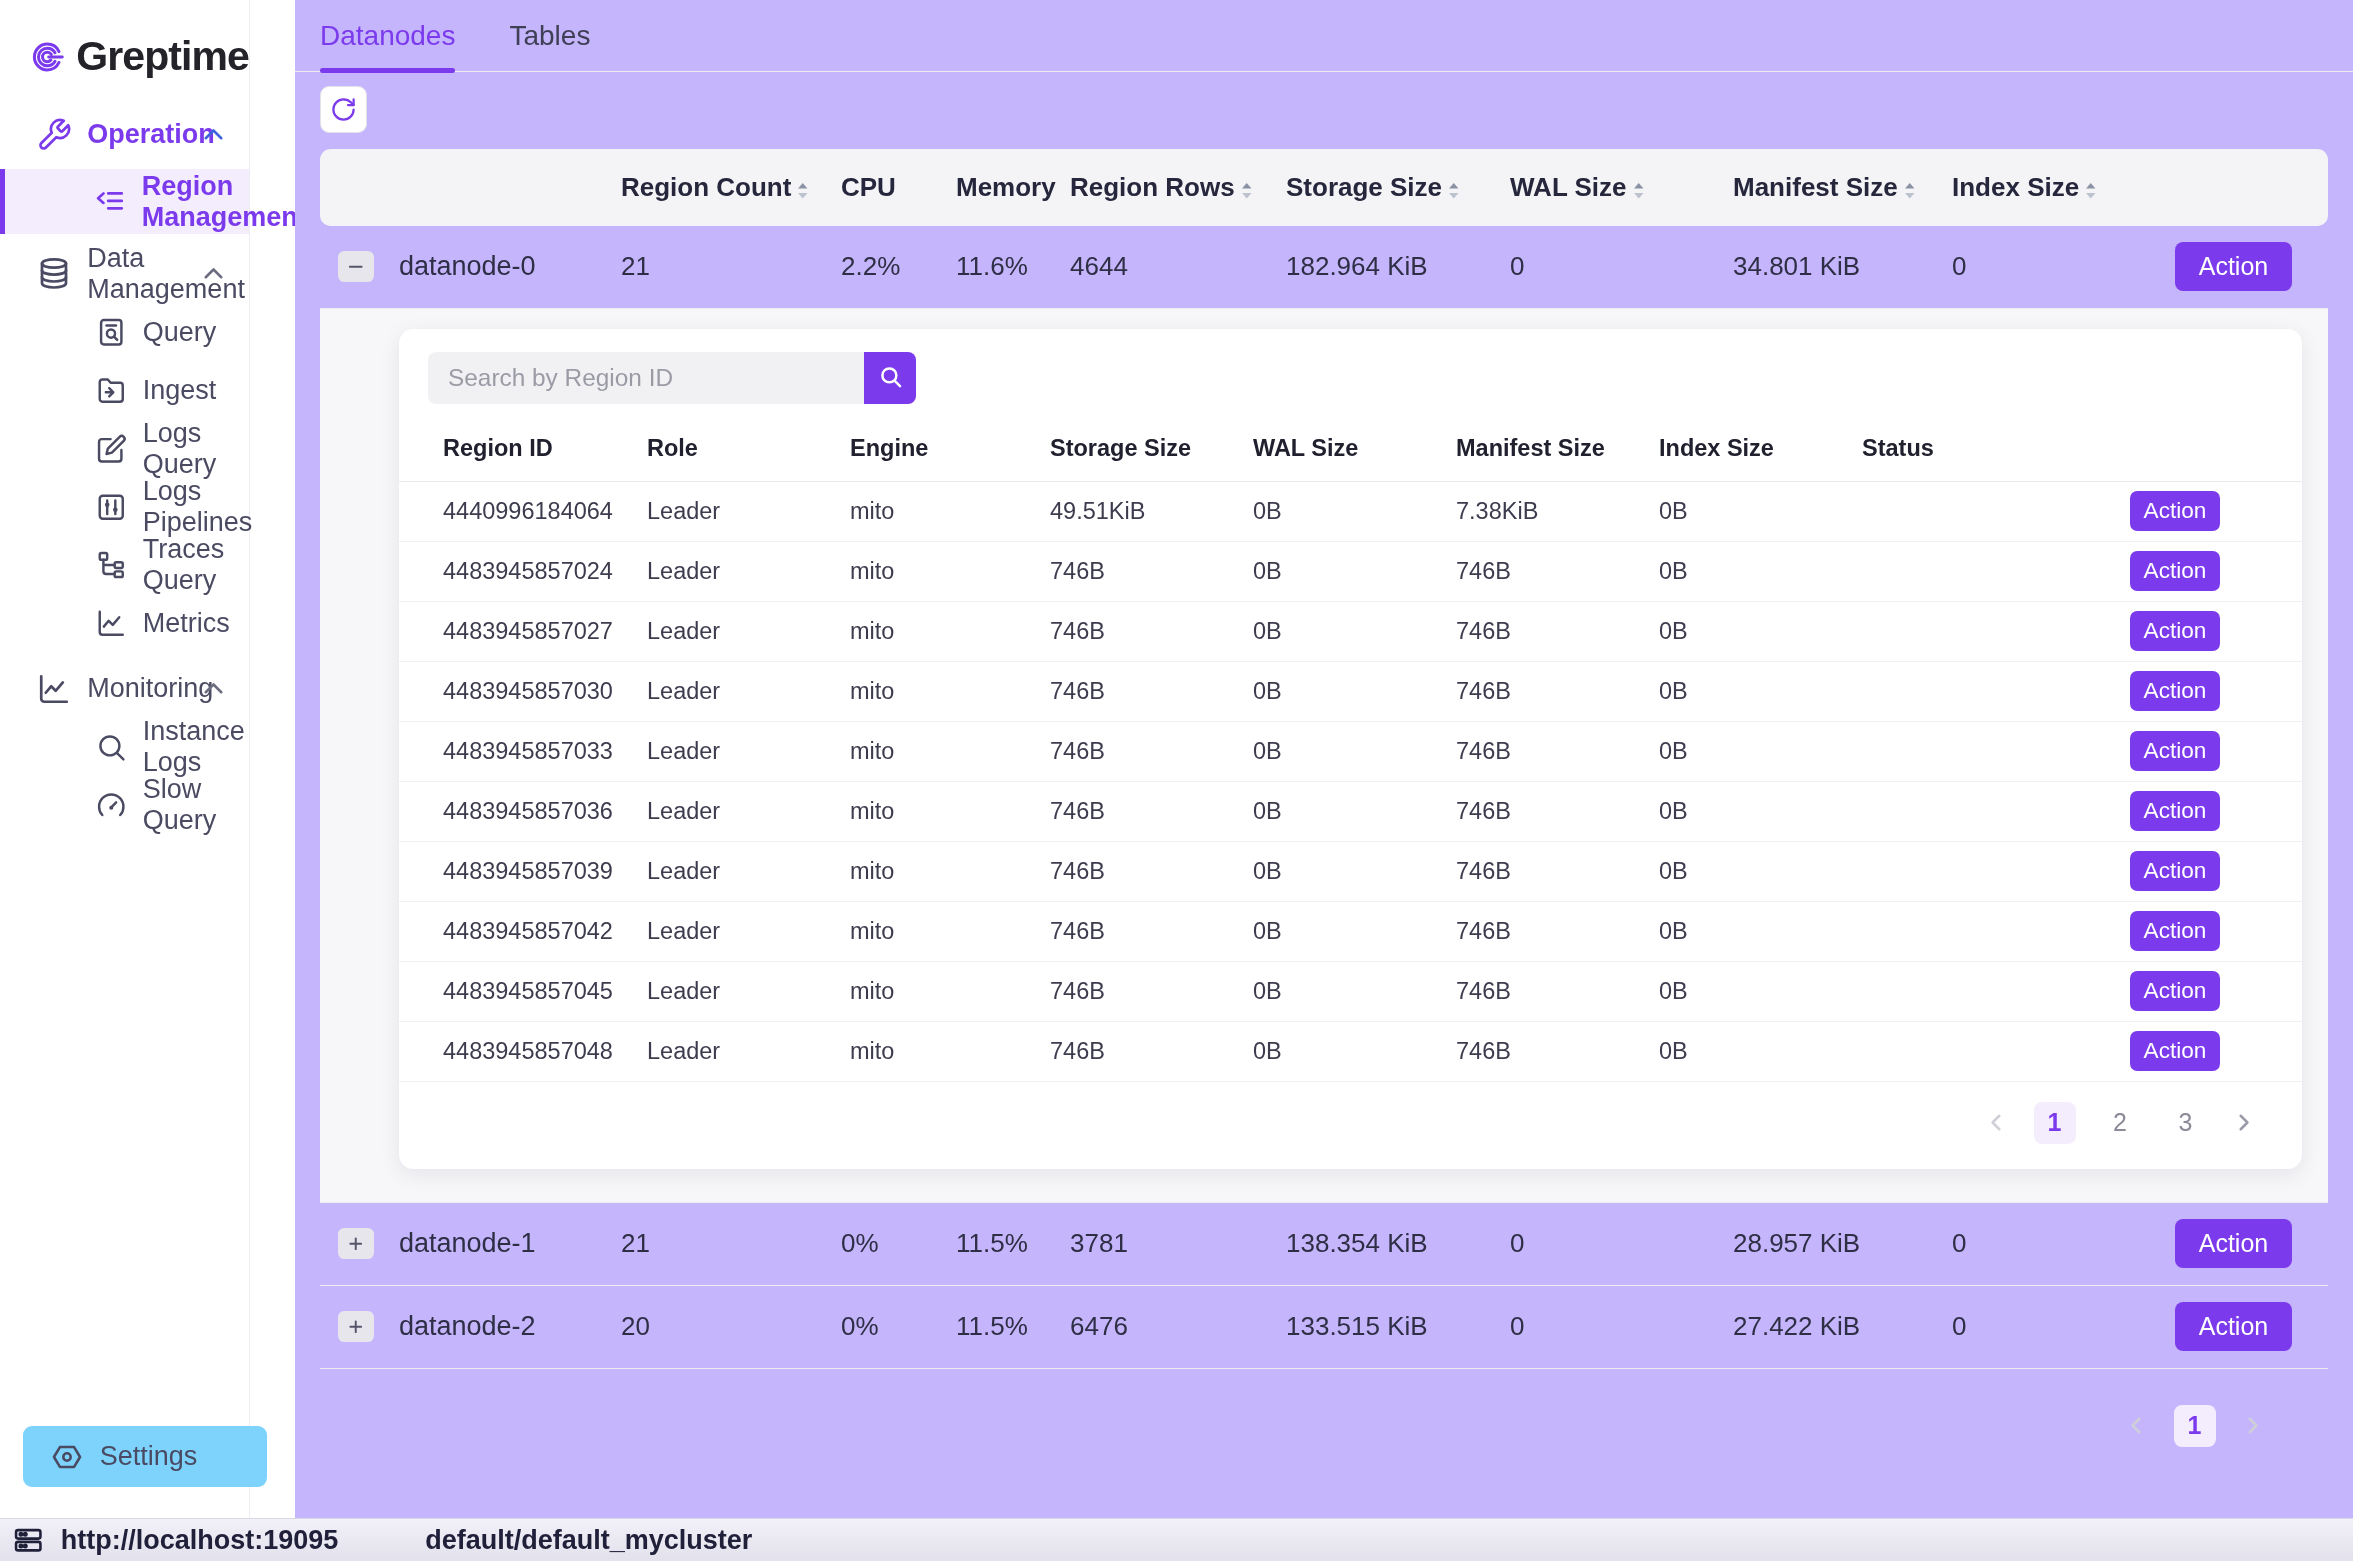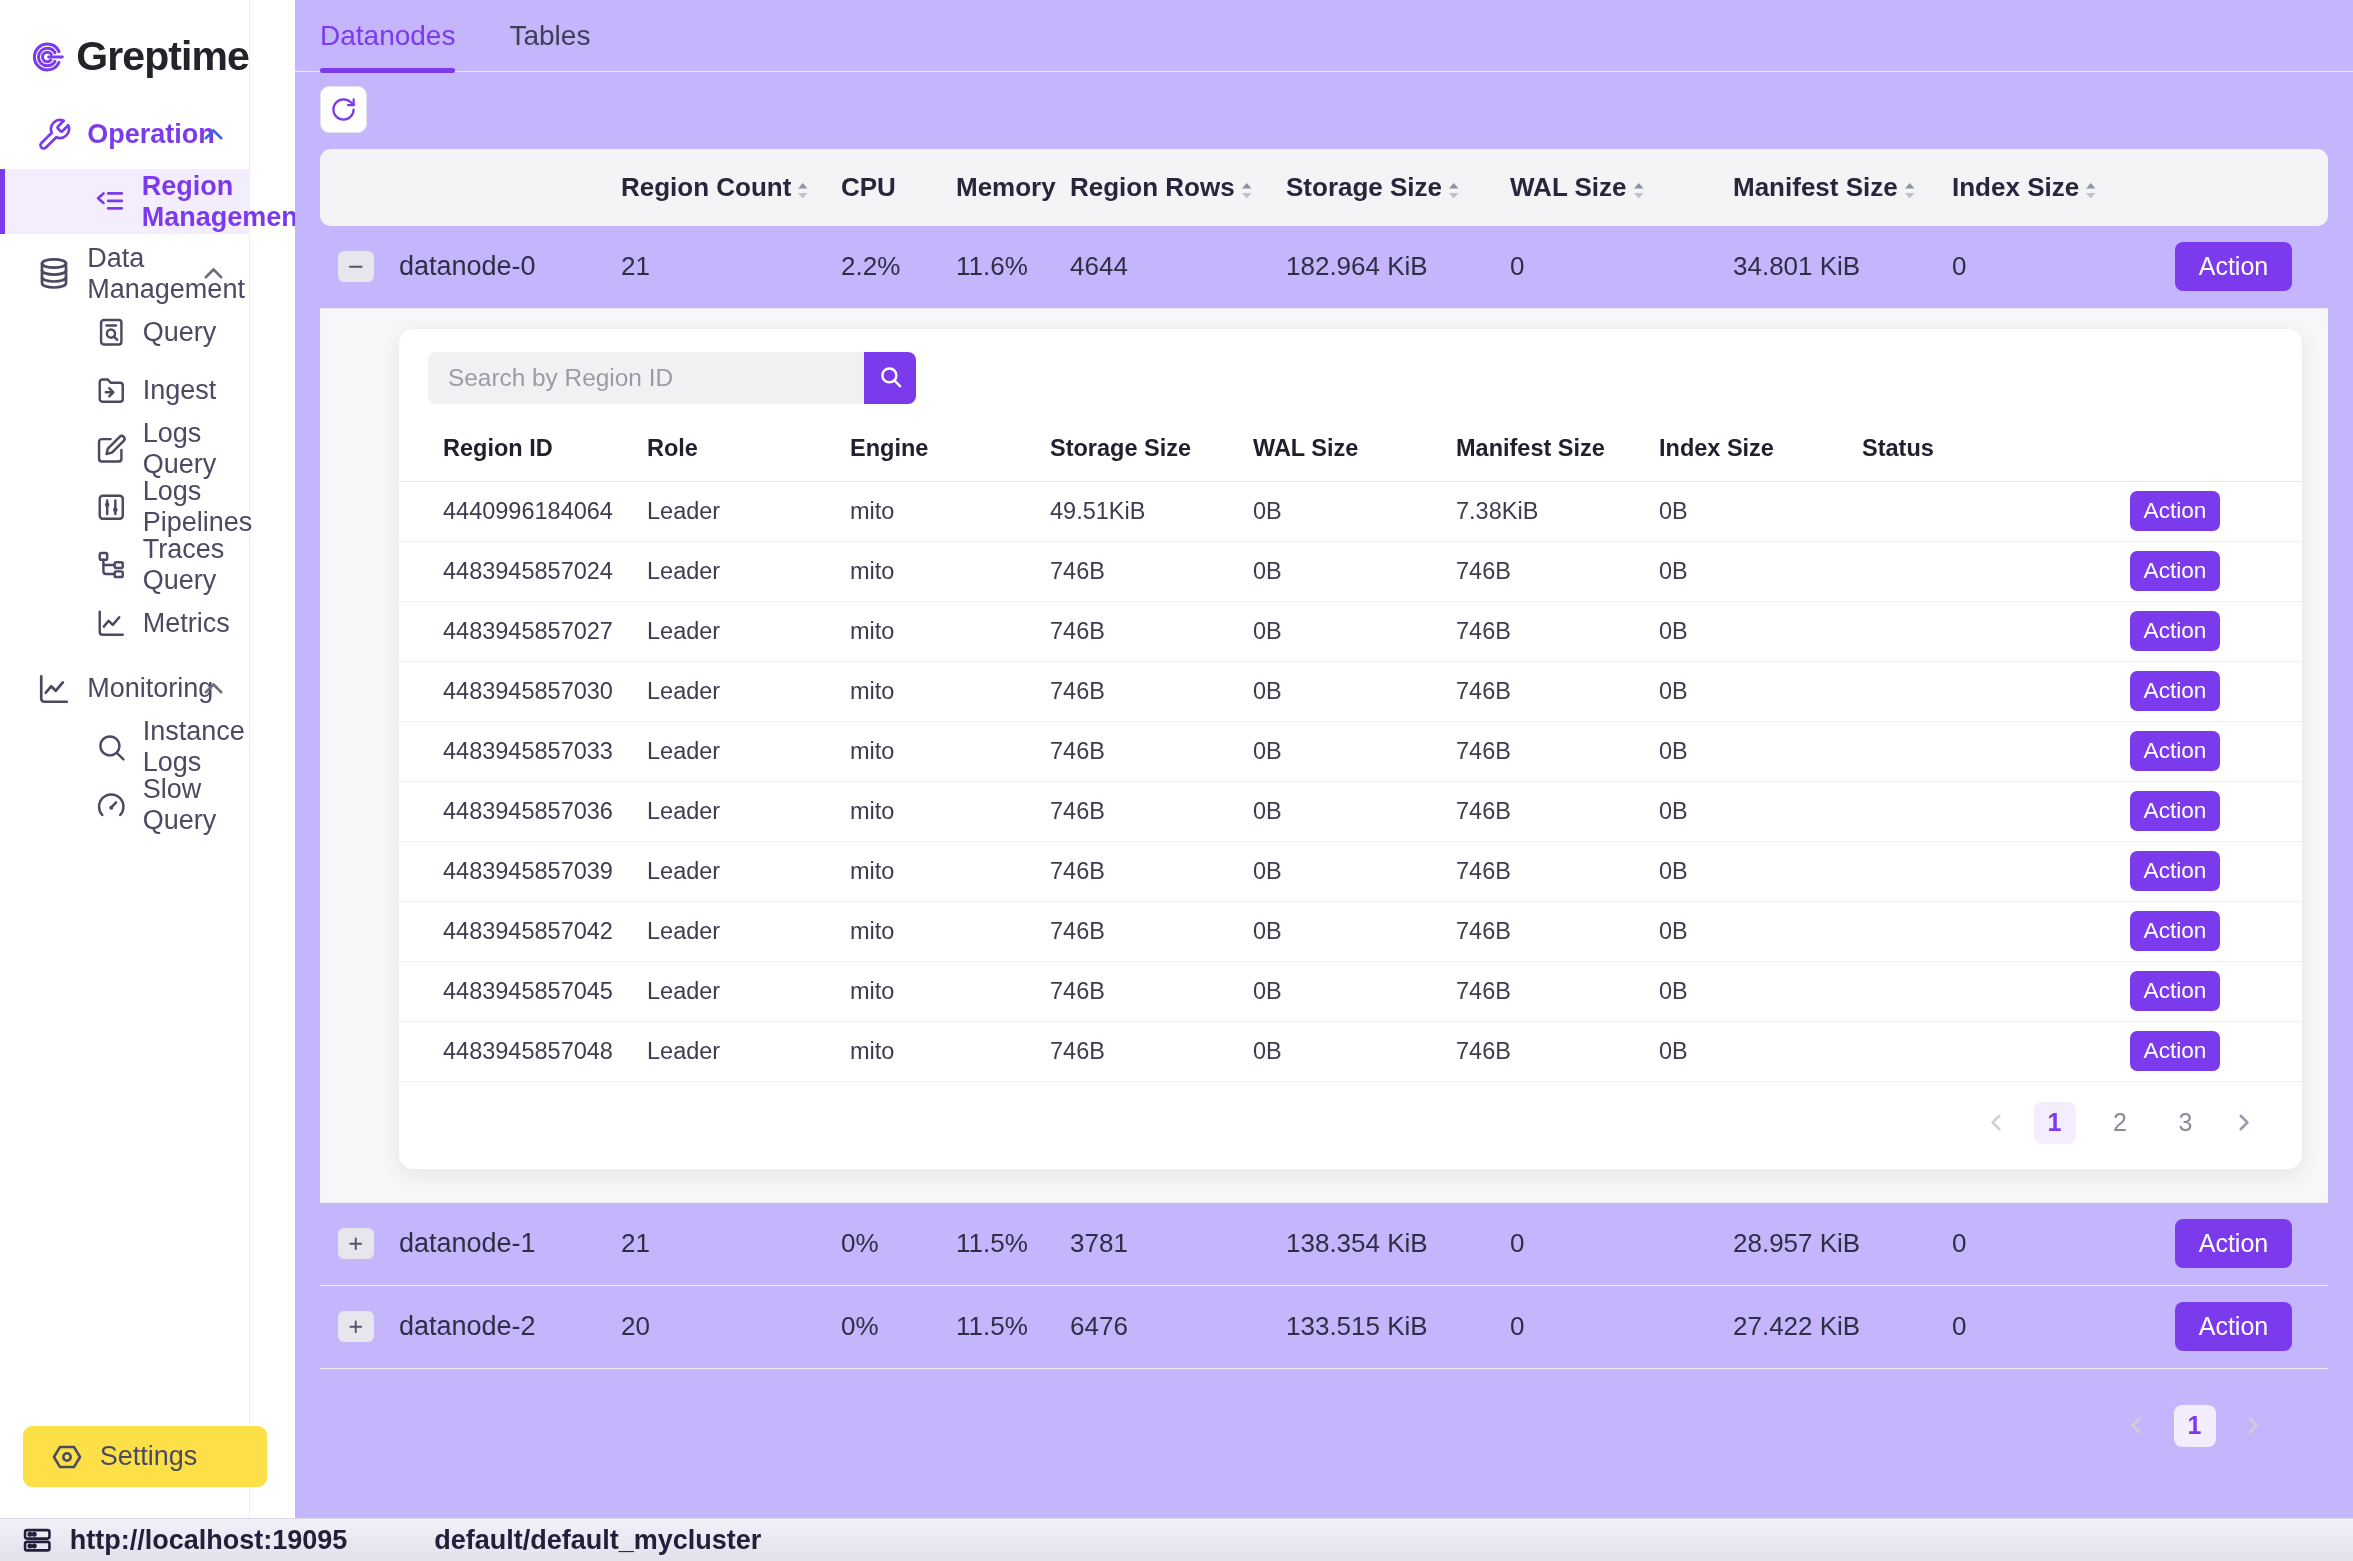--- a/index.html
+++ b/index.html
@@ -23,21 +23,21 @@
   .nav-item .icon svg{width:36px;height:36px}
   .nav-item.first{margin-top:34px}
   .nav-item.group{margin-top:14.4px}
   .nav-item.child{margin-top:7.2px;padding-left:95px}
   .nav-item.child .icon,.nav-item.child .icon svg{width:32.5px;height:32.5px}
   .nav-item.accent{color:var(--accent);font-weight:700}
   .nav-item.selected{height:65px;margin-top:9px;background:var(--accent-soft);border-left:5.4px solid var(--accent);padding-left:89px;color:var(--accent);font-weight:700}
   .chev{position:absolute;right:20px;top:50%;transform:translateY(-50%);width:31px;height:31px;color:#6d6d82}
   .chev svg{width:31px;height:31px}
   .chev.blue{color:var(--chev-blue)}
-  .settings-btn{position:absolute;left:22.6px;bottom:31px;width:244px;height:61px;background:#fde047;border:none;border-radius:9px;display:flex;align-items:center;padding-left:27px;gap:16.2px;color:var(--t2);font-size:27px;font-family:inherit;cursor:pointer}
+  .settings-btn{position:absolute;left:22.6px;bottom:31px;width:244px;height:61px;background:#7dd3fc;border:none;border-radius:9px;display:flex;align-items:center;padding-left:27px;gap:16.2px;color:var(--t2);font-size:27px;font-family:inherit;cursor:pointer}
   .settings-btn .icon,.settings-btn .icon svg{width:34px;height:34px;display:inline-flex}
 
   
   .main{position:absolute;left:295px;right:0;top:0;bottom:43px;background:#c4b5fd;overflow:hidden}
   .tabbar{height:72px;border-bottom:1.8px solid var(--border);display:flex;align-items:center;padding-left:25px}
   .tab{position:relative;height:72px;display:flex;align-items:center;margin-right:54px;font-size:28px;color:#3f3f55;cursor:pointer}
   .tab.active{color:var(--accent)}
   .tab.active::after{content:"";position:absolute;left:0;right:0;bottom:-1.8px;height:5.4px;background:var(--accent);border-radius:2.7px}
   .toolbar{margin:13.5px 0 16.2px 25px}
   .refresh-btn{width:47px;height:47px;border:1.8px solid #e2e2e8;background:#fff;border-radius:9px;color:var(--accent);display:flex;align-items:center;justify-content:center;cursor:pointer}
@@ -68,21 +68,21 @@
   .i-action{width:90px;height:40px;border:none;border-radius:7.2px;background:var(--accent);color:#fff;font-size:22.6px;font-family:inherit;cursor:pointer}
   .pagination{display:flex;align-items:center;justify-content:flex-end;gap:23.5px;padding:20px 45px 3.6px 0;font-size:25px;color:#8a8a98}
   .pg-num{min-width:42px;height:42px;display:flex;align-items:center;justify-content:center;border-radius:8.1px;cursor:pointer}
   .pg-num.active{background:var(--accent-soft);color:var(--accent);font-weight:700}
   .pg-chev{width:27px;height:27px;display:inline-flex;color:#9a9aa8;cursor:pointer}
   .pg-chev svg{width:27px;height:27px}
   .pg-chev.disabled{color:#cfcfd8;cursor:default}
   .outer-pg{padding:16.2px 43px 0 0;font-size:25px}
 
   
-  .statusbar{position:absolute;left:0;right:0;bottom:0;height:43px;background:linear-gradient(180deg,#f2f1f8,#e2e1ec);border-top:0.9px solid #d8d8e4;display:flex;align-items:center;padding-left:21px;font-size:27px;font-weight:700;color:#20203a}
+  .statusbar{position:absolute;left:0;right:0;bottom:0;height:43px;background:linear-gradient(180deg,#f2f1f8,#e2e1ec);border-top:0.9px solid #d8d8e4;display:flex;align-items:center;padding-left:12px;font-size:27px;font-weight:700;color:#20203a}
   .statusbar .icon{width:32.5px;height:32.5px;display:inline-flex;margin-right:16.2px;color:#20203a}
   .statusbar .icon svg{width:32.5px;height:32.5px}
   .statusbar .cluster{margin-left:87px;font-weight:600}
 </style>
 </head>
 <body>
 
 <div id="app">
 
   <aside class="sidebar">

